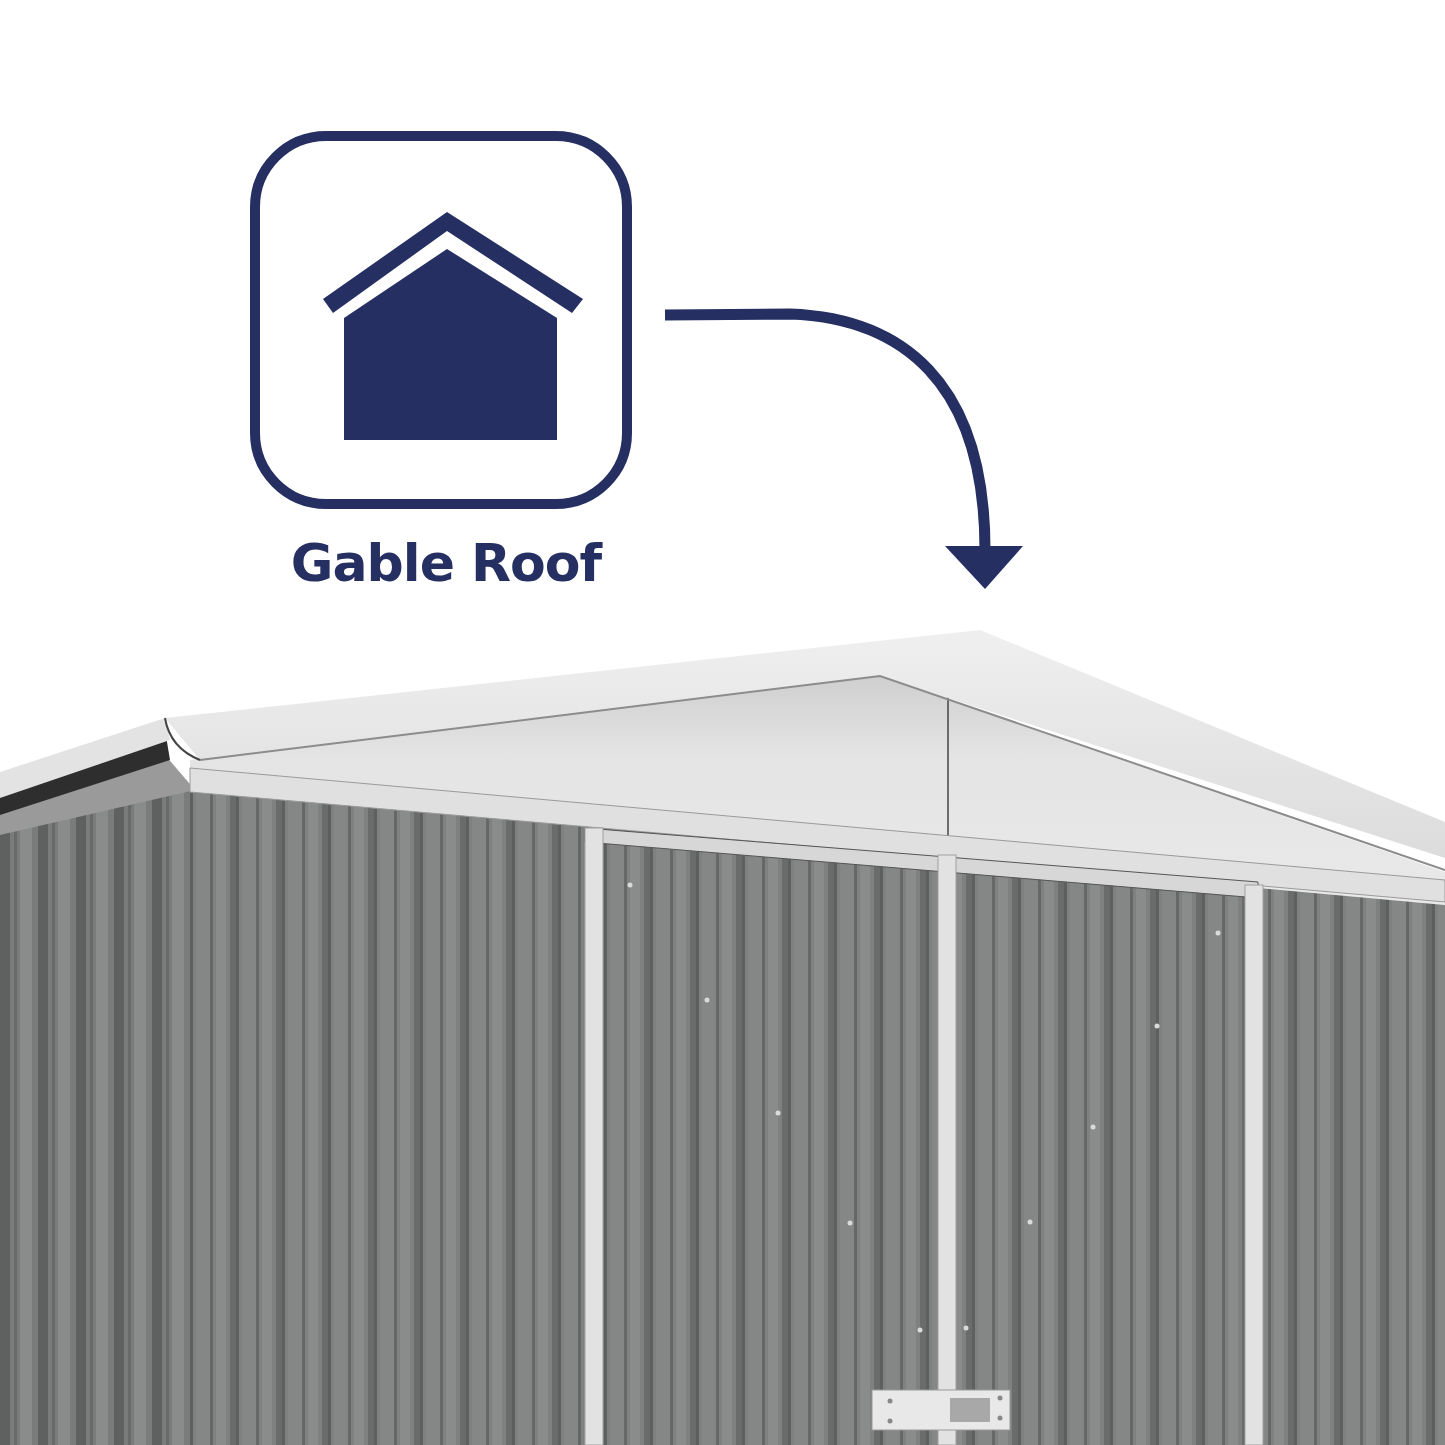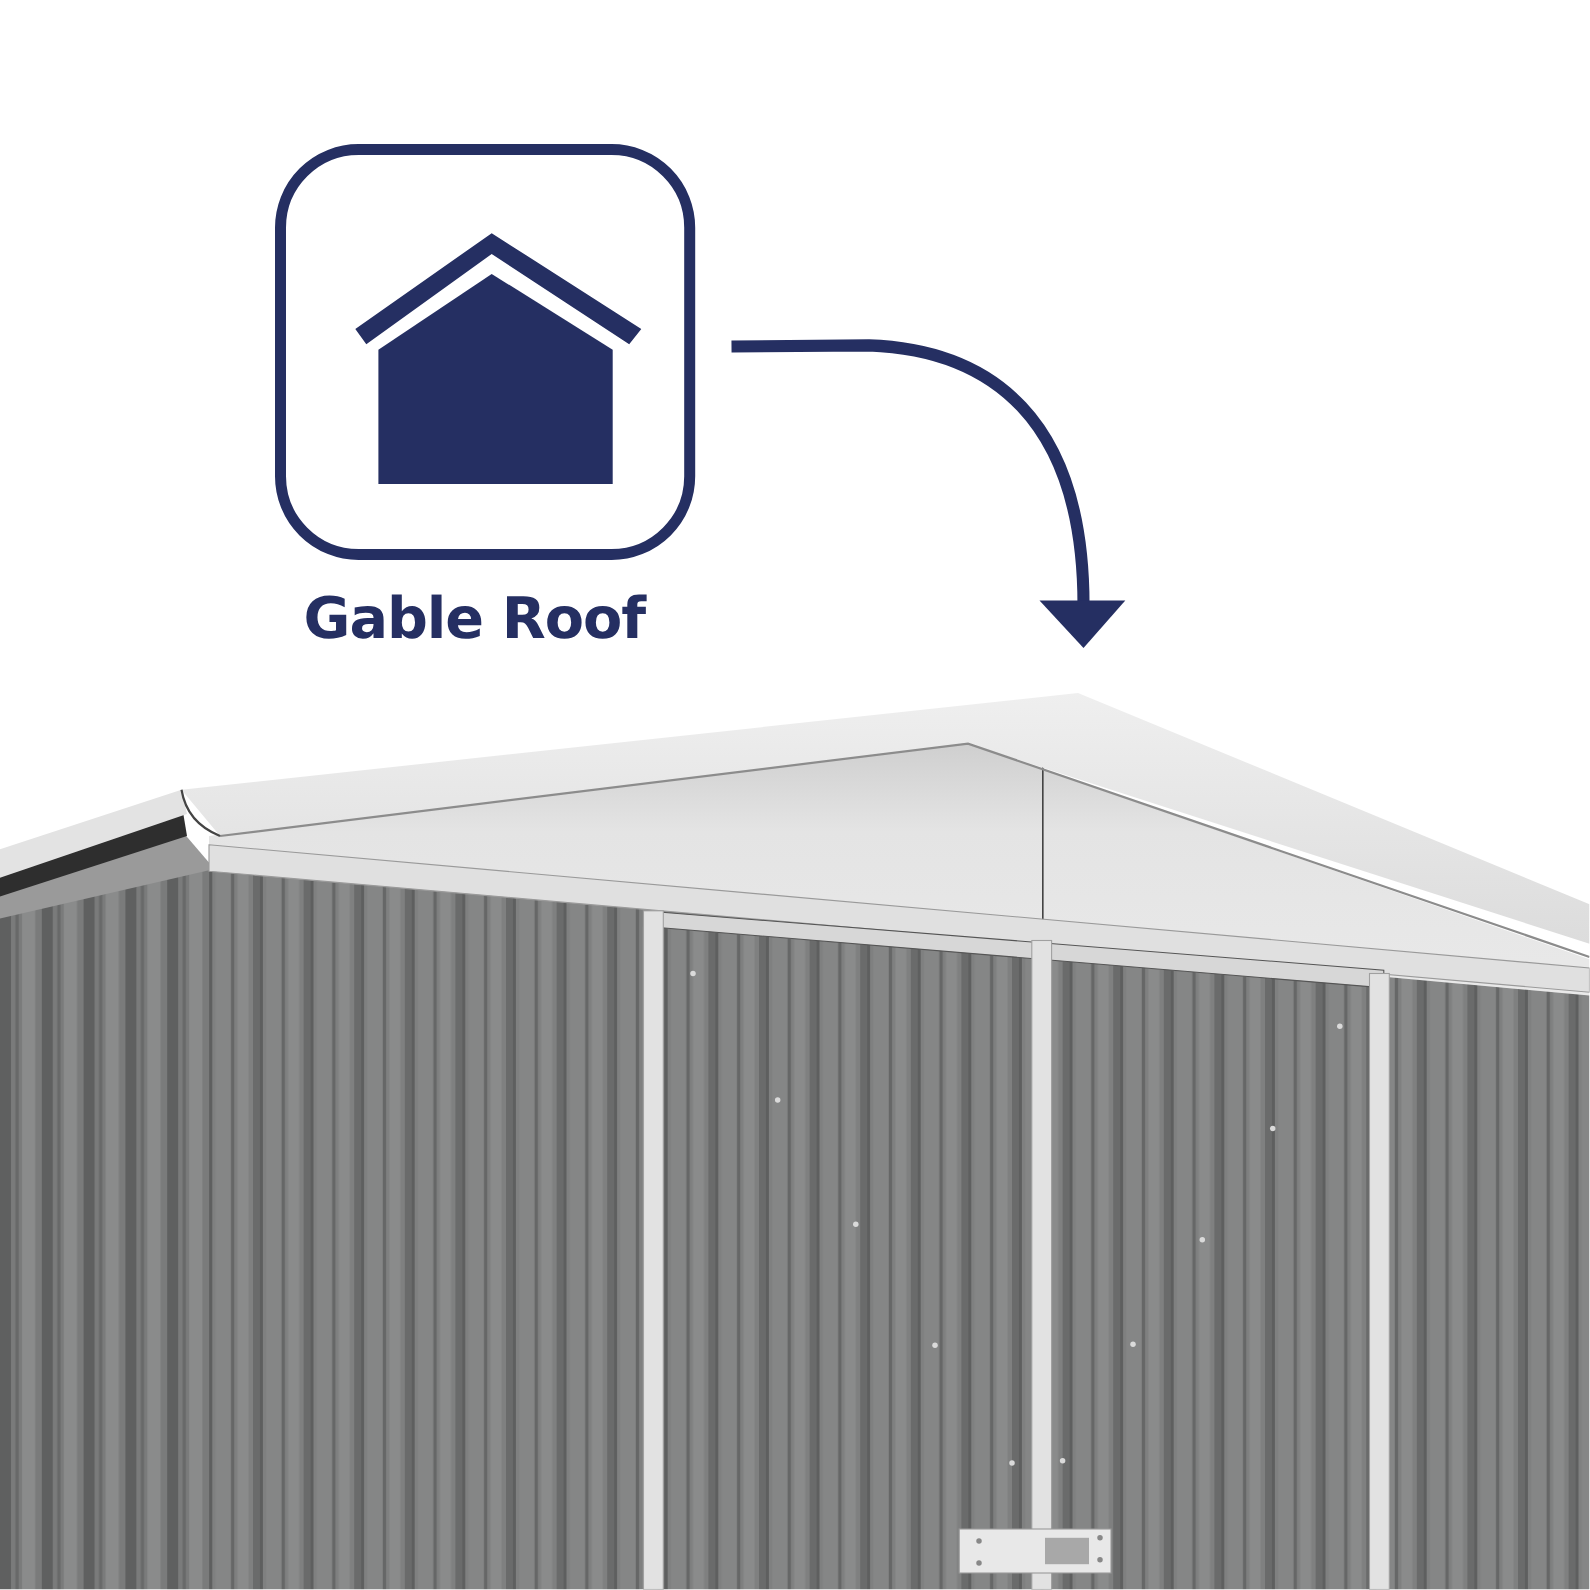--- a/index.html
+++ b/index.html
@@ -5,21 +5,21 @@
   html, body { margin: 0; padding: 0; background: #ffffff; }
   body { width: 1445px; height: 1445px; overflow: hidden; position: relative; font-family: "DejaVu Sans", sans-serif; }
   .canvas { position: absolute; left: 0; top: 0; width: 1445px; height: 1445px; }
   .icon-box {
     position: absolute; left: 250px; top: 131px; width: 382px; height: 378px;
     box-sizing: border-box; border: 10px solid #252F62; border-radius: 76px; background: #fff;
   }
   .feature-label {
     position: absolute; left: 276px; top: 528px; width: 340px; height: 70px;
     color: #252F62; font-family: "DejaVu Sans", sans-serif; font-size: 52px; font-weight: bold;
-    letter-spacing: -1px; line-height: 70px; white-space: nowrap;
+    letter-spacing: -1px; line-height: 70px; white-space: nowrap; text-align: center;
   }
   svg { position: absolute; left: 0; top: 0; }
 </style>
 </head>
 <body>
 
 <div class="canvas">
 
   <svg width="1445" height="1445" viewBox="0 0 1445 1445">
     <defs>

